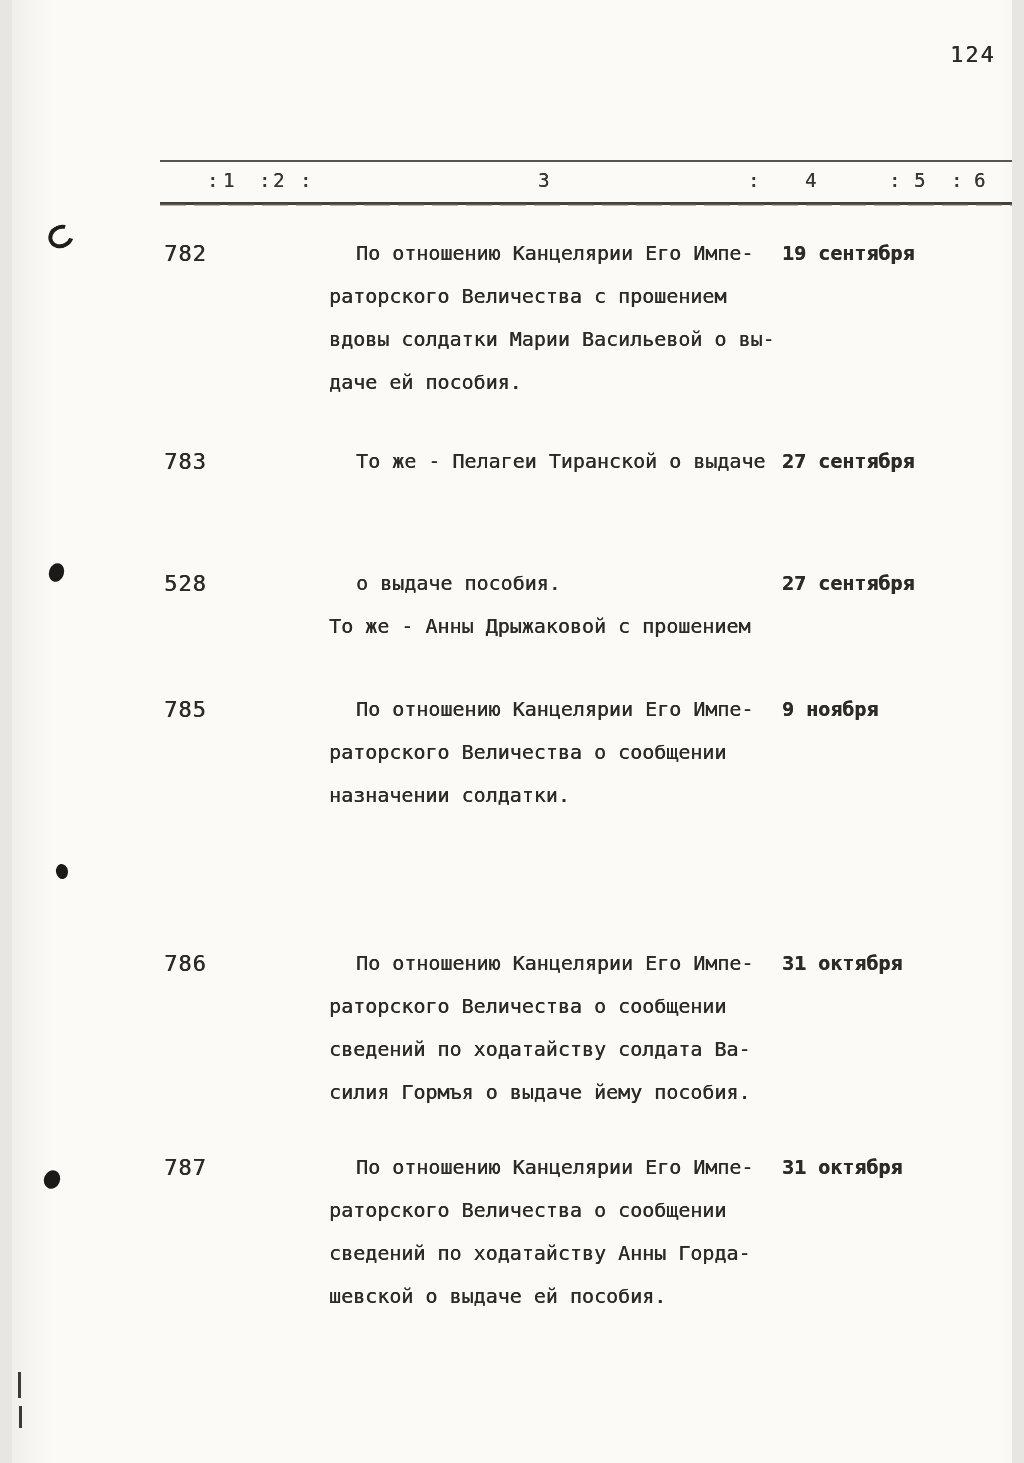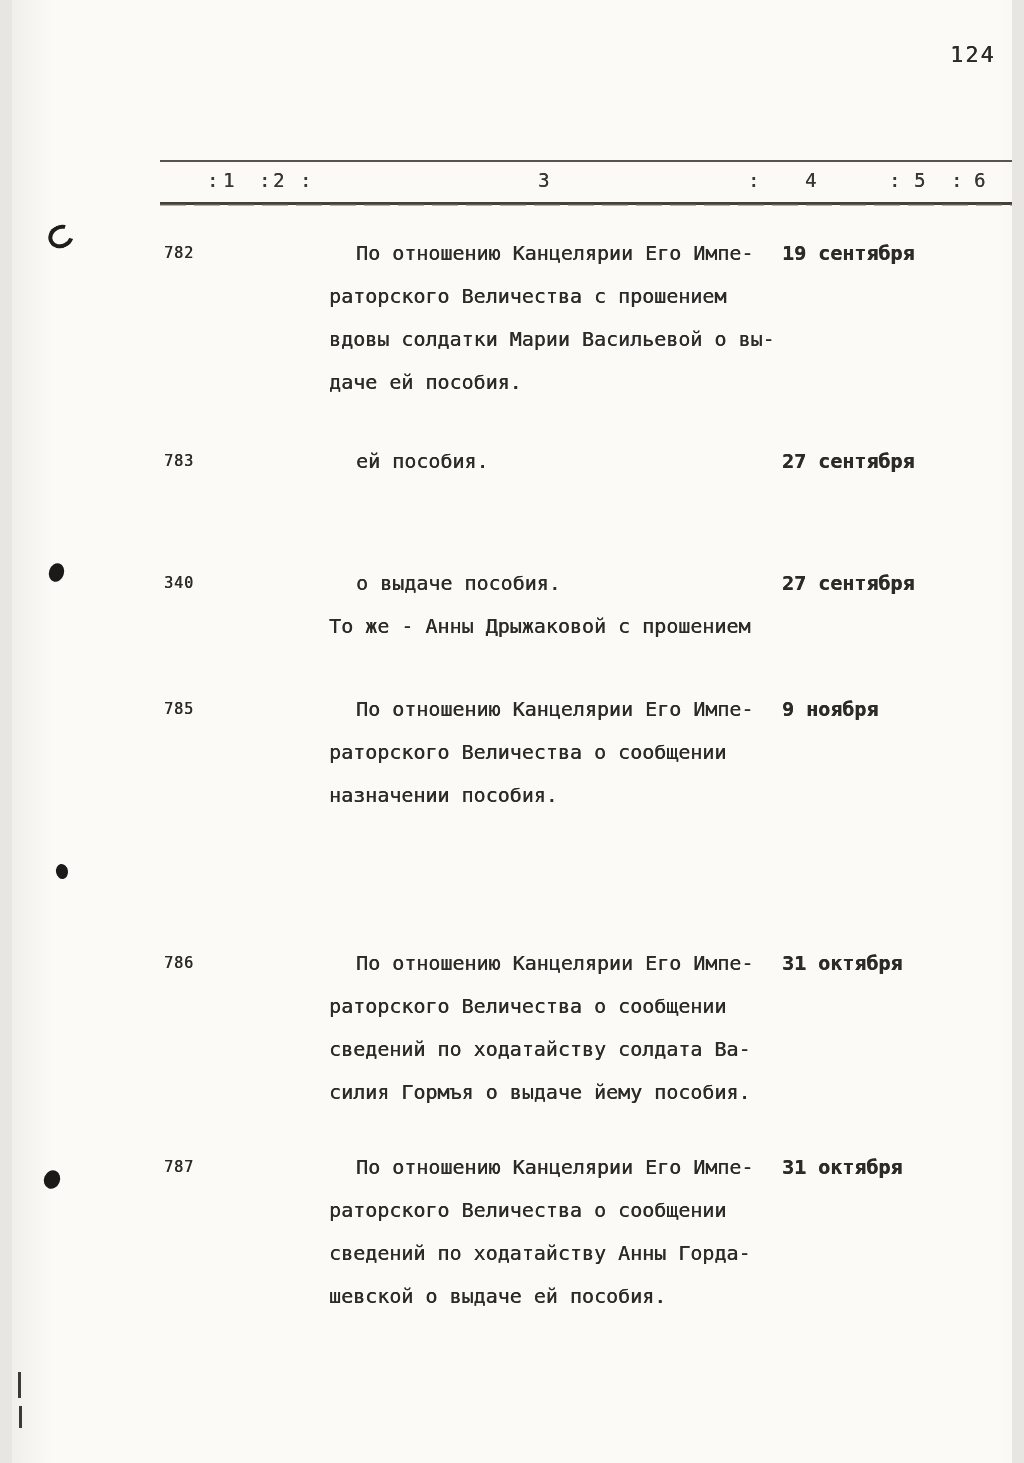--- a/index.html
+++ b/index.html
@@ -46,21 +46,21 @@
     font-size: 19px;
     color: #3a3833;
     text-shadow: 0.3px 0 0 currentColor;
   }
   
   .entry { position: absolute; left: 0; width: 1024px; }
   .entry .num {
     position: absolute;
     left: 152px;
     top: 0;
-    font-size: 15px;
+    font-size: 22px;
     line-height: 43px;
     letter-spacing: 1px;
     text-shadow: 0.4px 0 0 currentColor;
   }
   .entry .text {
     position: absolute;
     left: 303px;
     top: 0;
     width: 465px;
     font-size: 20px;
@@ -123,40 +123,40 @@
       <div class="line">раторского Величества с прошением</div>
       <div class="line">вдовы солдатки Марии Васильевой о вы-</div>
       <div class="line">даче ей пособия.</div>
     </div>
     <span class="date">19 сентября</span>
   </section>
 
   <section class="entry" style="top:440px">
     <span class="num">783</span>
     <div class="text">
-      <div class="line">ей пособия.</div>
+      <div class="line">То же - Пелагеи Тиранской о выдаче</div>
     </div>
     <span class="date">27 сентября</span>
   </section>
 
   <section class="entry" style="top:562px">
-    <span class="num">340</span>
+    <span class="num">528</span>
     <div class="text">
       <div class="line">о выдаче пособия.</div>
       <div class="line">То же - Анны Дрыжаковой с прошением</div>
     </div>
     <span class="date">27 сентября</span>
   </section>
 
   <section class="entry" style="top:688px">
     <span class="num">785</span>
     <div class="text">
       <div class="line">По отношению Канцелярии Его Импе-</div>
       <div class="line">раторского Величества о сообщении</div>
-      <div class="line">назначении пособия.</div>
+      <div class="line">назначении солдатки.</div>
     </div>
     <span class="date">9 ноября</span>
   </section>
 
   <section class="entry" style="top:942px">
     <span class="num">786</span>
     <div class="text">
       <div class="line">По отношению Канцелярии Его Импе-</div>
       <div class="line">раторского Величества о сообщении</div>
       <div class="line">сведений по ходатайству солдата Ва-</div>

